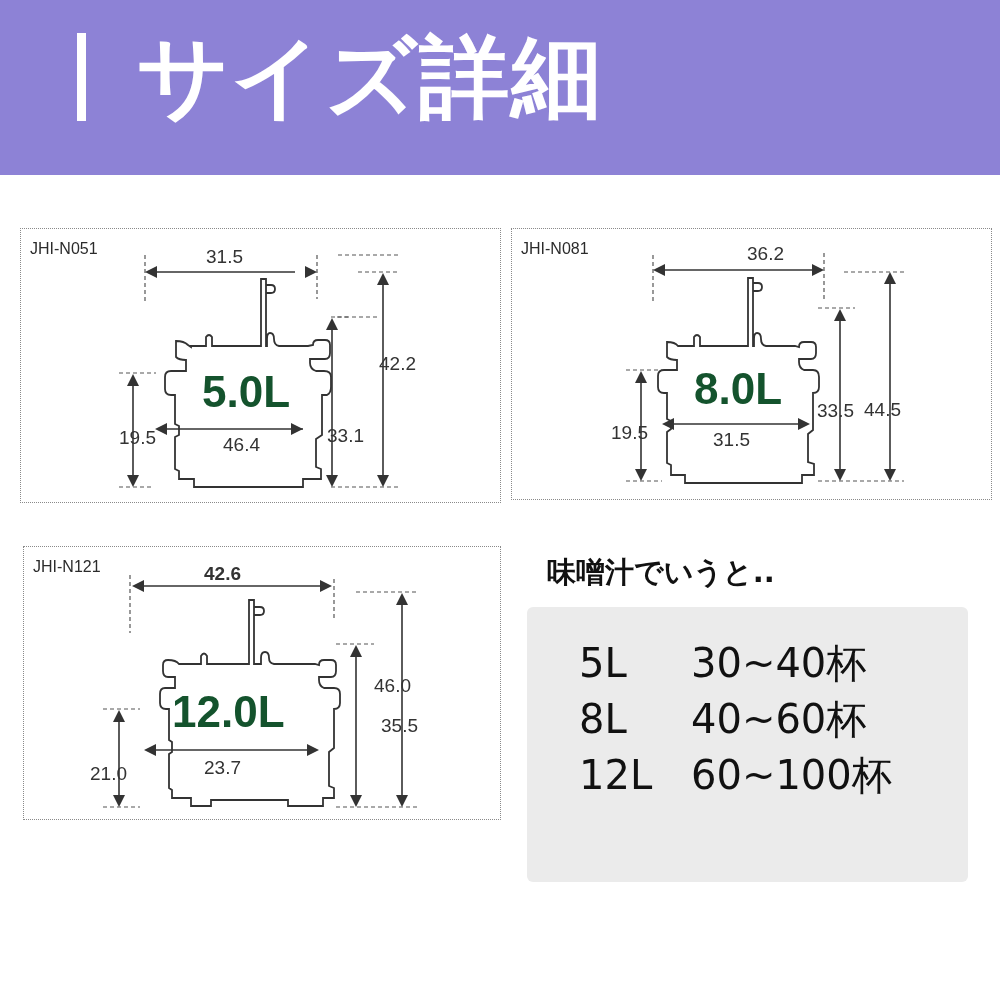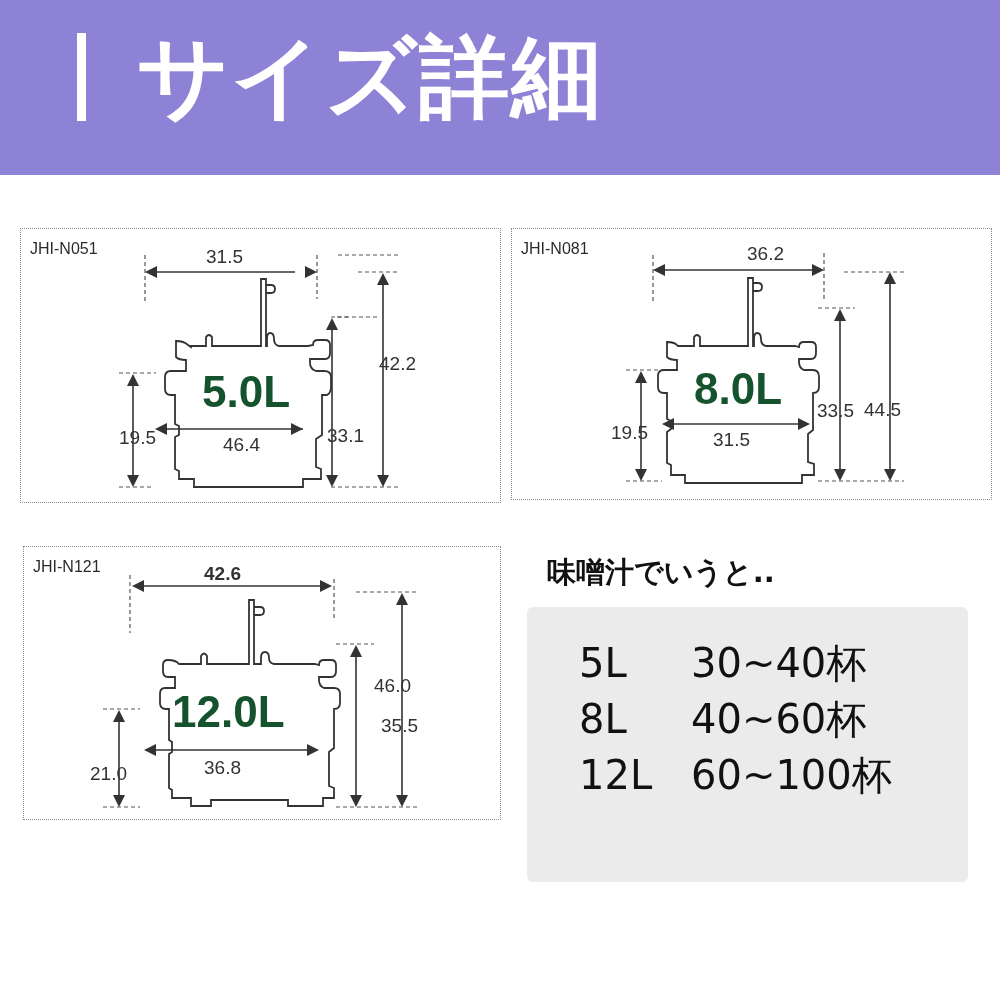--- a/index.html
+++ b/index.html
@@ -211,21 +211,21 @@
              L300,141 Q295,139 295,133 L295,130 L307,130 Q312,130 312,124 L312,118
              Q312,113 307,113 L300,113 Q295,113 295,118 L291,117 L250,117
              Q245,116 245,111 Q245,105 241,105 Q237,105 237,111 L237,117 L230,117 L230,53 Z" fill="none" stroke="#333" stroke-width="1.8"></path>
     <path d="M230,60 L236,60 Q240,60 240,64 Q240,68 236,68 L230,68" fill="none" stroke="#333" stroke-width="1.8"></path>
   </svg>
   <div class="model-label">JHI-N121</div>
   <div class="dim" style="left:180px; top:16px;font-weight:bold;">42.6</div>
   <div class="dim" style="left:350px; top:128px;">46.0</div>
   <div class="dim" style="left:309px; top:168px;margin-left:48px;">35.5</div>
   <div class="dim" style="left:66px; top:216px;">21.0</div>
-  <div class="dim" style="left:180px; top:210px;">36.8</div>
+  <div class="dim" style="left:180px; top:210px;">23.7</div>
   <div class="cap" style="left:148px; top:140px;">12.0L</div>
 </div>
 
 <div class="miso-title">味噌汁でいうと..</div>
 <div class="miso-box">
   <div class="miso-row" style="top:28px;">
     <span class="vol">5L</span><span>30~40杯</span>
   </div>
   <div class="miso-row" style="top:84px;">
     <span class="vol">8L</span><span>40~60杯</span>

